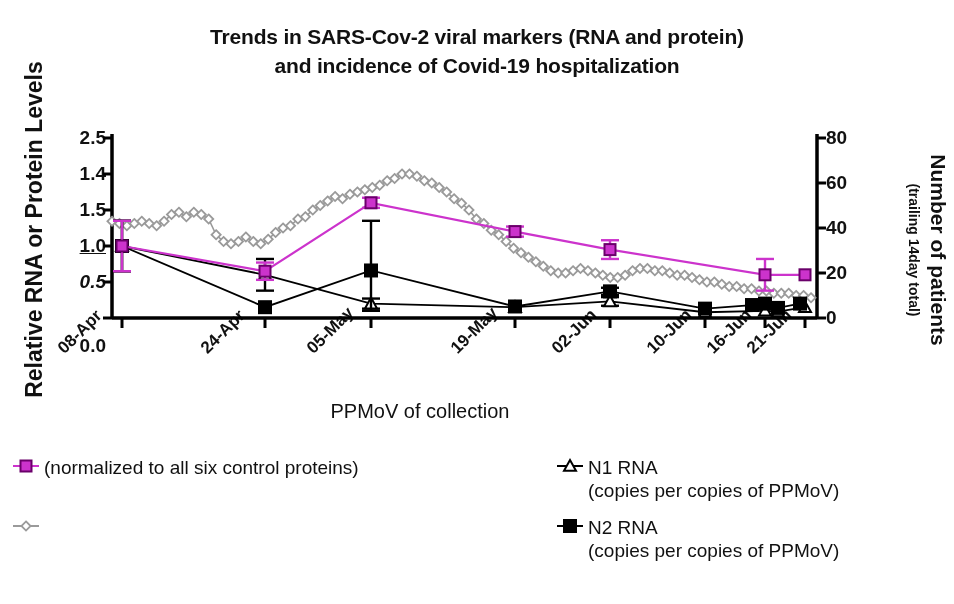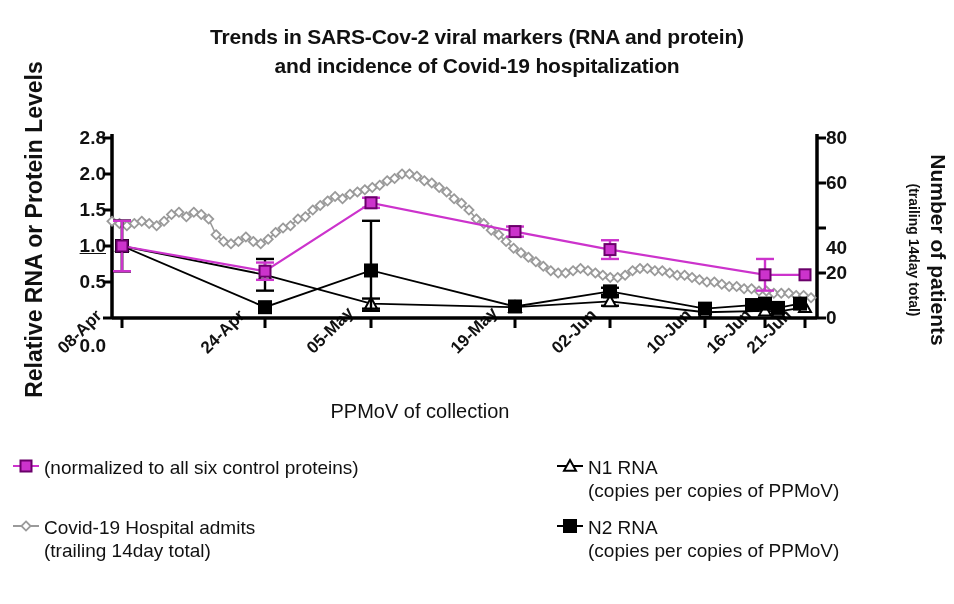--- a/index.html
+++ b/index.html
@@ -59,30 +59,30 @@
 
   <div class="ylab-left">Relative RNA or Protein Levels</div>
 
   <div class="ylab-right">
     <span>Number of patients</span>
     <span class="sub">(trailing 14day total)</span>
   </div>
 
   <div class="xlab">PPMoV of collection</div>
 
-  <div class="ytick" style="left:52px;top:127px;">2.8</div>
-  <div class="ytick" style="left:52px;top:163px;">2.0</div>
+  <div class="ytick" style="left:52px;top:127px;">2.5</div>
+  <div class="ytick" style="left:52px;top:163px;">1.4</div>
   <div class="ytick" style="left:52px;top:199px;">1.5</div>
   <div class="ytick" style="left:52px;top:235px;text-decoration:underline;">1.0</div>
-  <div class="ytick" style="left:52px;top:271px;">0.5</div>
+  <div class="ytick" style="left:52px;top:271px;font-style:italic;">0.5</div>
   <div class="ytick" style="left:52px;top:307px;margin-top:28px;">0.0</div>
 
   <div class="ytick-r" style="left:826px;top:127px;">80</div>
   <div class="ytick-r" style="left:826px;top:172px;">60</div>
-  <div class="ytick-r" style="left:826px;top:217px;margin-top:20px;">40</div>
+  <div class="ytick-r" style="left:826px;top:217px;">40</div>
   <div class="ytick-r" style="left:826px;top:262px;">20</div>
   <div class="ytick-r" style="left:826px;top:307px;">0</div>
 
   <div class="xtick" style="left:54px;top:344px;">08-Apr</div>
   <div class="xtick" style="left:197px;top:344px;">24-Apr</div>
   <div class="xtick" style="left:303px;top:344px;">05-May</div>
   <div class="xtick" style="left:447px;top:344px;">19-May</div>
   <div class="xtick" style="left:548px;top:344px;">02-Jun</div>
   <div class="xtick" style="left:643px;top:344px;">10-Jun</div>
   <div class="xtick" style="left:703px;top:344px;">16-Jun</div>
@@ -523,24 +523,20 @@
         </g>
         <g>
           <rect x="799.5" y="269.3" width="11" height="11" fill="#cc33cc" stroke="#6a006a" stroke-width="2"></rect>
         </g>
       </g>
     </svg>
 
   <div class="legend" style="left:44px;top:456px;">
     <span class="l2">(normalized to all six control proteins)</span>
   </div>
-  <div class="legend" style="left:44px;top:516px;">
-    <span class="l1">Covid-19 Hospital admits</span>
-    <span class="l2">(trailing 14day total)</span>
-  </div>
   <div class="legend" style="left:588px;top:456px;">
     <span class="l1">N1 RNA</span>
     <span class="l2">(copies per copies of PPMoV)</span>
   </div>
   <div class="legend" style="left:588px;top:516px;">
     <span class="l1">N2 RNA</span>
     <span class="l2">(copies per copies of PPMoV)</span>
   </div>
 
   <svg id="legend-markers" width="954" height="604" style="position:absolute;left:0;top:0;pointer-events:none;">

